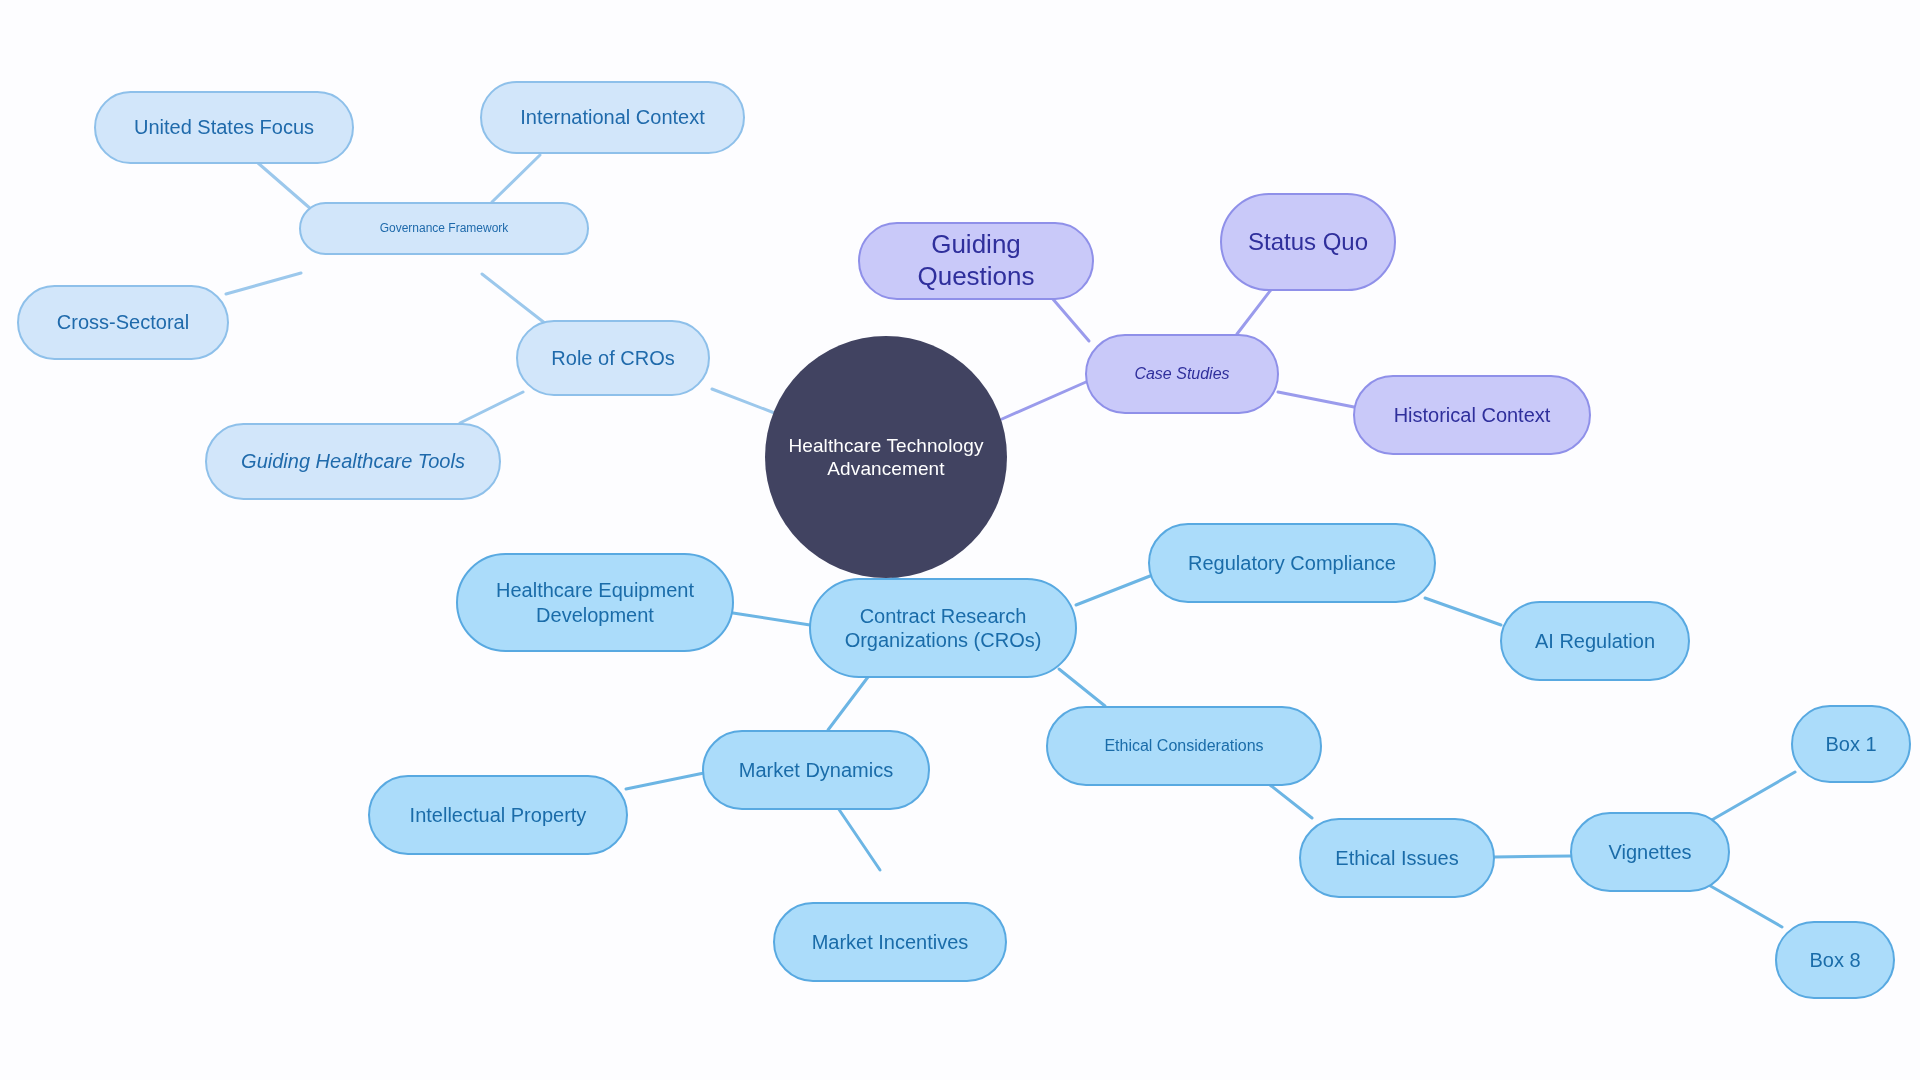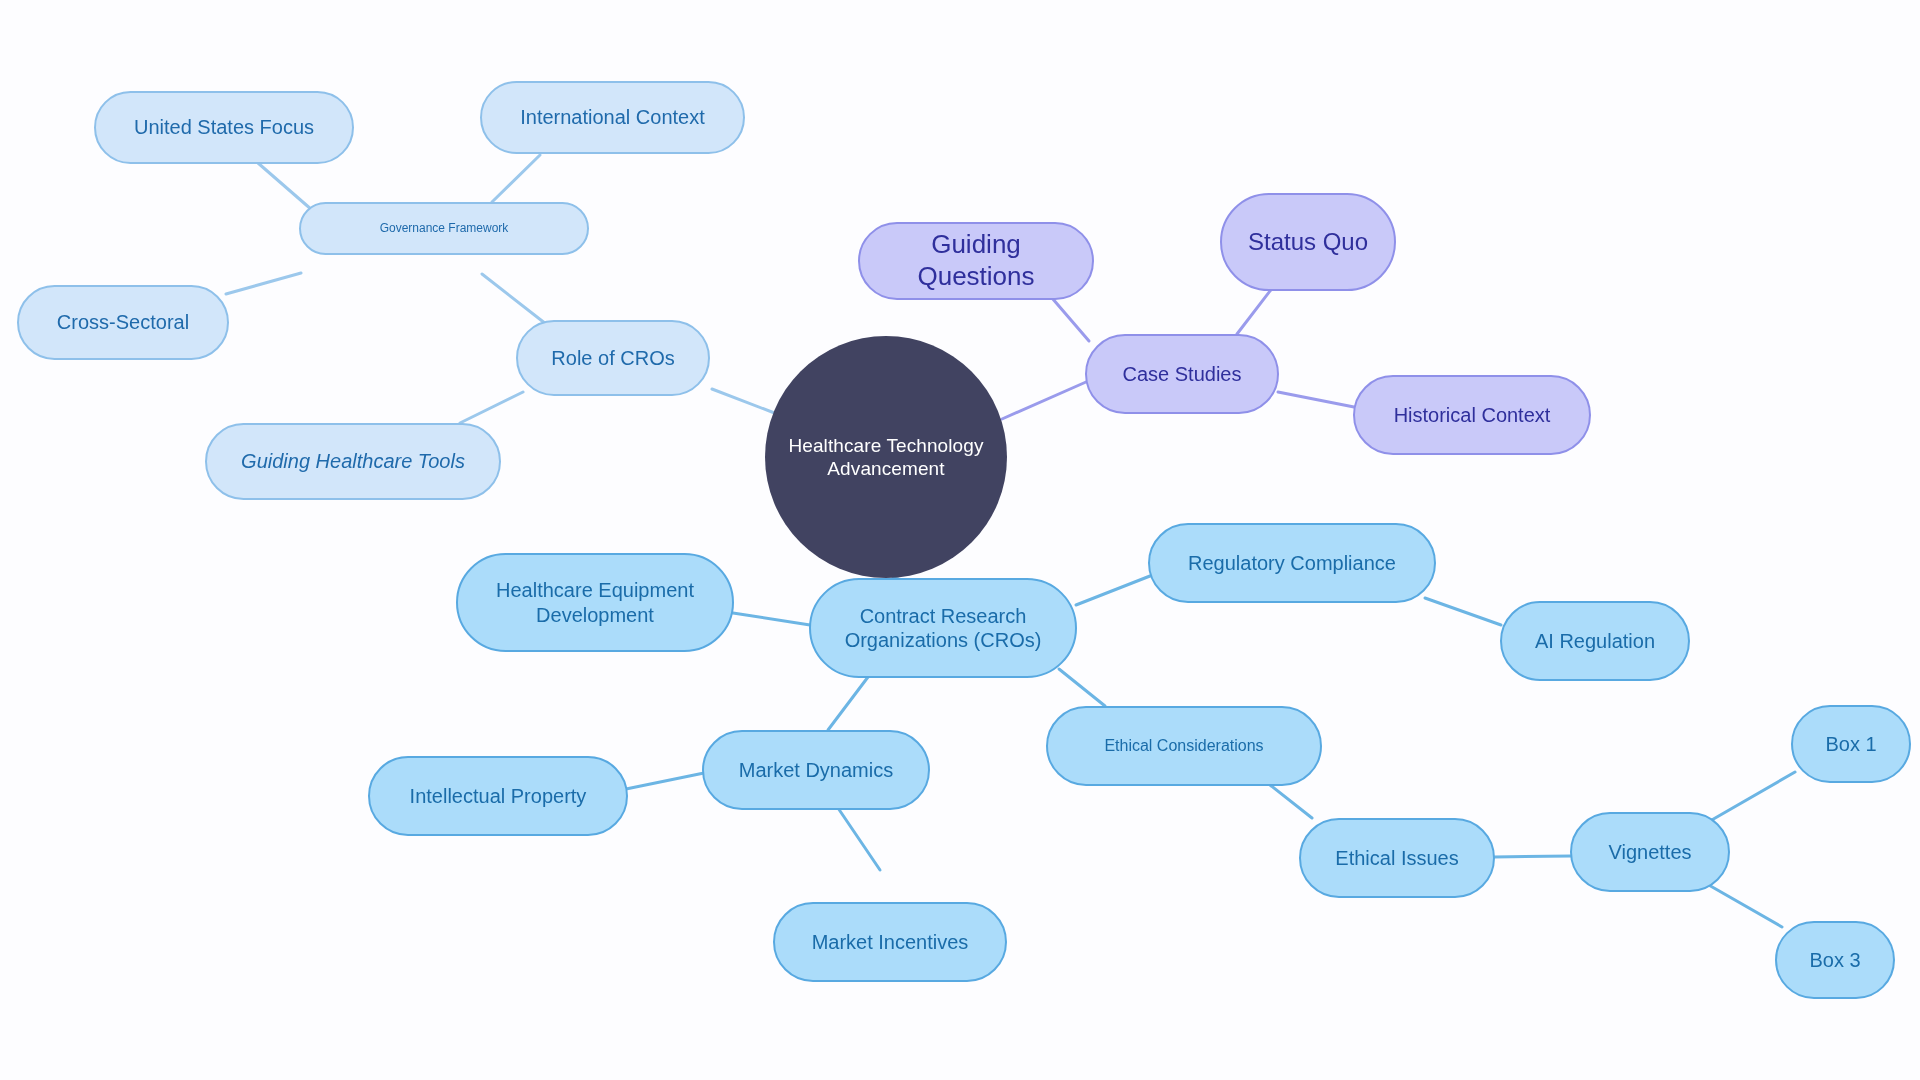--- a/index.html
+++ b/index.html
@@ -90,32 +90,32 @@
     </svg>
   <div id="node-layer">
       <div class="node root" style="left: 765px; top: 336px; width: 242px; height: 242px; font-size: 19px; text-align: center;">Healthcare Technology
 Advancement</div>
       <div class="node blue-pale" style="left: 516px; top: 320px; width: 194px; height: 76px; font-size: 20px;">Role of CROs</div>
       <div class="node blue-pale" style="left: 299px; top: 202px; width: 290px; height: 53px; font-size: 12px;">Governance Framework</div>
       <div class="node blue-pale" style="left: 94px; top: 91px; width: 260px; height: 73px; font-size: 20px;">United States Focus</div>
       <div class="node blue-pale" style="left: 480px; top: 81px; width: 265px; height: 73px; font-size: 20px;">International Context</div>
       <div class="node blue-pale" style="left: 17px; top: 285px; width: 212px; height: 75px; font-size: 20px;">Cross-Sectoral</div>
       <div class="node blue-pale" style="left: 205px; top: 423px; width: 296px; height: 77px; font-size: 20px; font-style: italic;">Guiding Healthcare Tools</div>
-      <div class="node purple" style="left: 1085px; top: 334px; width: 194px; height: 80px; font-size: 20px;">Case Studies</div>
+      <div class="node purple" style="left: 1085px; top: 334px; width: 194px; height: 80px; font-size: 16px; font-style: italic;">Case Studies</div>
       <div class="node purple" style="left: 858px; top: 222px; width: 236px; height: 78px; font-size: 26px;">Guiding Questions</div>
       <div class="node purple" style="left: 1220px; top: 193px; width: 176px; height: 98px; font-size: 24px;">Status Quo</div>
       <div class="node purple" style="left: 1353px; top: 375px; width: 238px; height: 80px; font-size: 20px;">Historical Context</div>
       <div class="node blue-bright" style="left: 809px; top: 578px; width: 268px; height: 100px; font-size: 20px;">Contract Research
 Organizations (CROs)</div>
       <div class="node blue-bright" style="left: 456px; top: 553px; width: 278px; height: 99px; font-size: 20px;">Healthcare Equipment
 Development</div>
       <div class="node blue-bright" style="left: 1148px; top: 523px; width: 288px; height: 80px; font-size: 20px;">Regulatory Compliance</div>
       <div class="node blue-bright" style="left: 1500px; top: 601px; width: 190px; height: 80px; font-size: 20px;">AI Regulation</div>
       <div class="node blue-bright" style="left: 1046px; top: 706px; width: 276px; height: 80px; font-size: 16px;">Ethical Considerations</div>
       <div class="node blue-bright" style="left: 1299px; top: 818px; width: 196px; height: 80px; font-size: 20px;">Ethical Issues</div>
       <div class="node blue-bright" style="left: 1570px; top: 812px; width: 160px; height: 80px; font-size: 20px;">Vignettes</div>
       <div class="node blue-bright" style="left: 1791px; top: 705px; width: 120px; height: 78px; font-size: 20px;">Box 1</div>
-      <div class="node blue-bright" style="left: 1775px; top: 921px; width: 120px; height: 78px; font-size: 20px;">Box 3</div>
+      <div class="node blue-bright" style="left: 1775px; top: 921px; width: 120px; height: 78px; font-size: 20px;">Box 8</div>
       <div class="node blue-bright" style="left: 702px; top: 730px; width: 228px; height: 80px; font-size: 20px;">Market Dynamics</div>
-      <div class="node blue-bright" style="left: 368px; top: 756px; width: 260px; height: 80px; font-size: 20px;">Intellectual Property</div>
+      <div class="node blue-bright" style="left: 368px; top: 775px; width: 260px; height: 80px; font-size: 20px;">Intellectual Property</div>
       <div class="node blue-bright" style="left: 773px; top: 902px; width: 234px; height: 80px; font-size: 20px;">Market Incentives</div>
     </div>
 </div>
 
 </body></html>

